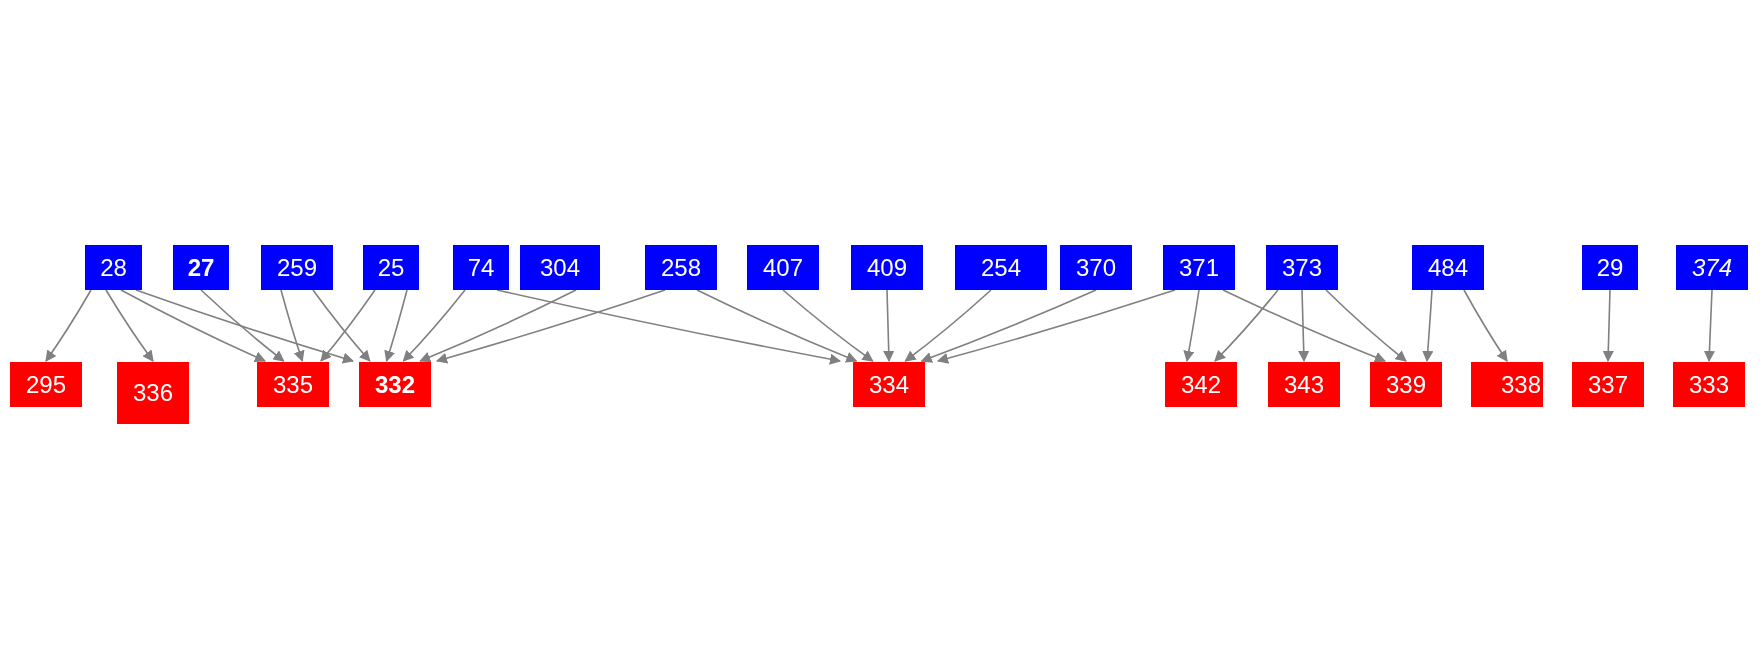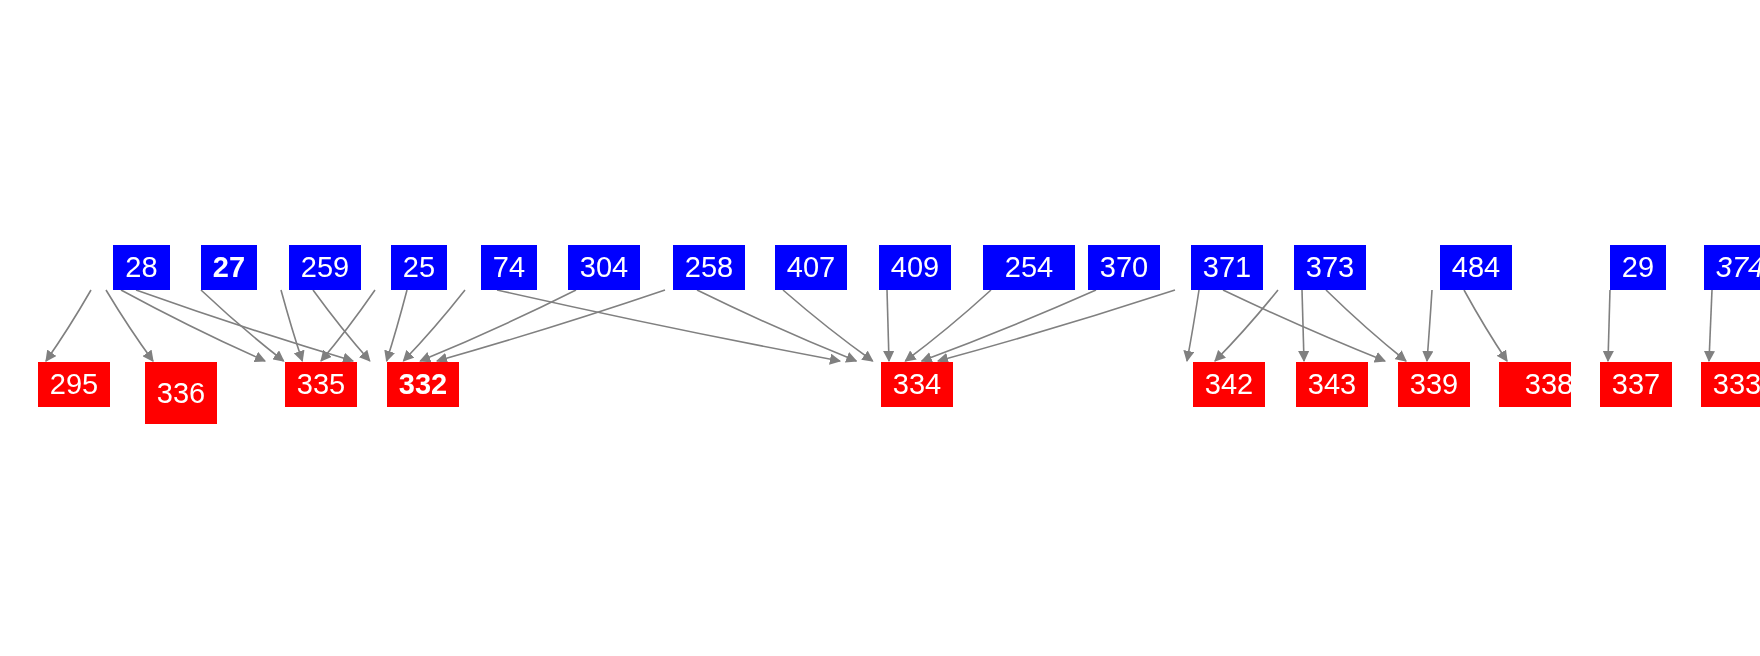--- a/index.html
+++ b/index.html
@@ -1,21 +1,21 @@
 <!DOCTYPE html>
 <html><head>
 <meta charset="utf-8">
 <style>
   html,body{margin:0;padding:0;background:#ffffff;}
   body{width:1760px;height:656px;overflow:hidden;font-family:"Liberation Sans",sans-serif;}
   #graph-canvas{position:relative;width:1760px;height:656px;background:#ffffff;}
   #edge-layer{position:absolute;left:0;top:0;width:1760px;height:656px;}
   .node{position:absolute;display:flex;align-items:center;justify-content:center;
-        color:#ffffff;font-family:"Liberation Sans",sans-serif;font-size:29px;
-        line-height:1;letter-spacing:0px;box-sizing:border-box;margin-left:28px;}
+        color:#ffffff;font-family:"Liberation Sans",sans-serif;font-size:24px;
+        line-height:1;letter-spacing:0px;box-sizing:border-box;}
   .node.src{background:#0000ff;}
   .node.dst{background:#ff0000;}
 </style>
 </head>
 <body>
 
 <div id="graph-canvas">
   <svg id="edge-layer" viewBox="0 0 1760 656" width="1760" height="656">
     <defs>
       <marker id="arrow" viewBox="0 0 10 10" refX="9" refY="5" markerWidth="7" markerHeight="7" orient="auto-start-reverse">
@@ -62,21 +62,21 @@
       </div>
       <div class="node src" style="left: 261px; top: 245px; width: 72px; height: 45px;">
         <span style="background: transparent;">259</span>
       </div>
       <div class="node src" style="left: 363px; top: 245px; width: 56px; height: 45px;">
         <span style="background: transparent;">25</span>
       </div>
       <div class="node src" style="left: 453px; top: 245px; width: 56px; height: 45px;">
         <span style="background: transparent;">74</span>
       </div>
-      <div class="node src" style="left: 540px; top: 245px; width: 72px; height: 45px;">
+      <div class="node src" style="left: 520px; top: 245px; width: 80px; height: 45px;">
         <span style="background: transparent;">304</span>
       </div>
       <div class="node src" style="left: 645px; top: 245px; width: 72px; height: 45px;">
         <span style="background: transparent;">258</span>
       </div>
       <div class="node src" style="left: 747px; top: 245px; width: 72px; height: 45px;">
         <span style="background: transparent;">407</span>
       </div>
       <div class="node src" style="left: 851px; top: 245px; width: 72px; height: 45px;">
         <span style="background: transparent;">409</span>

